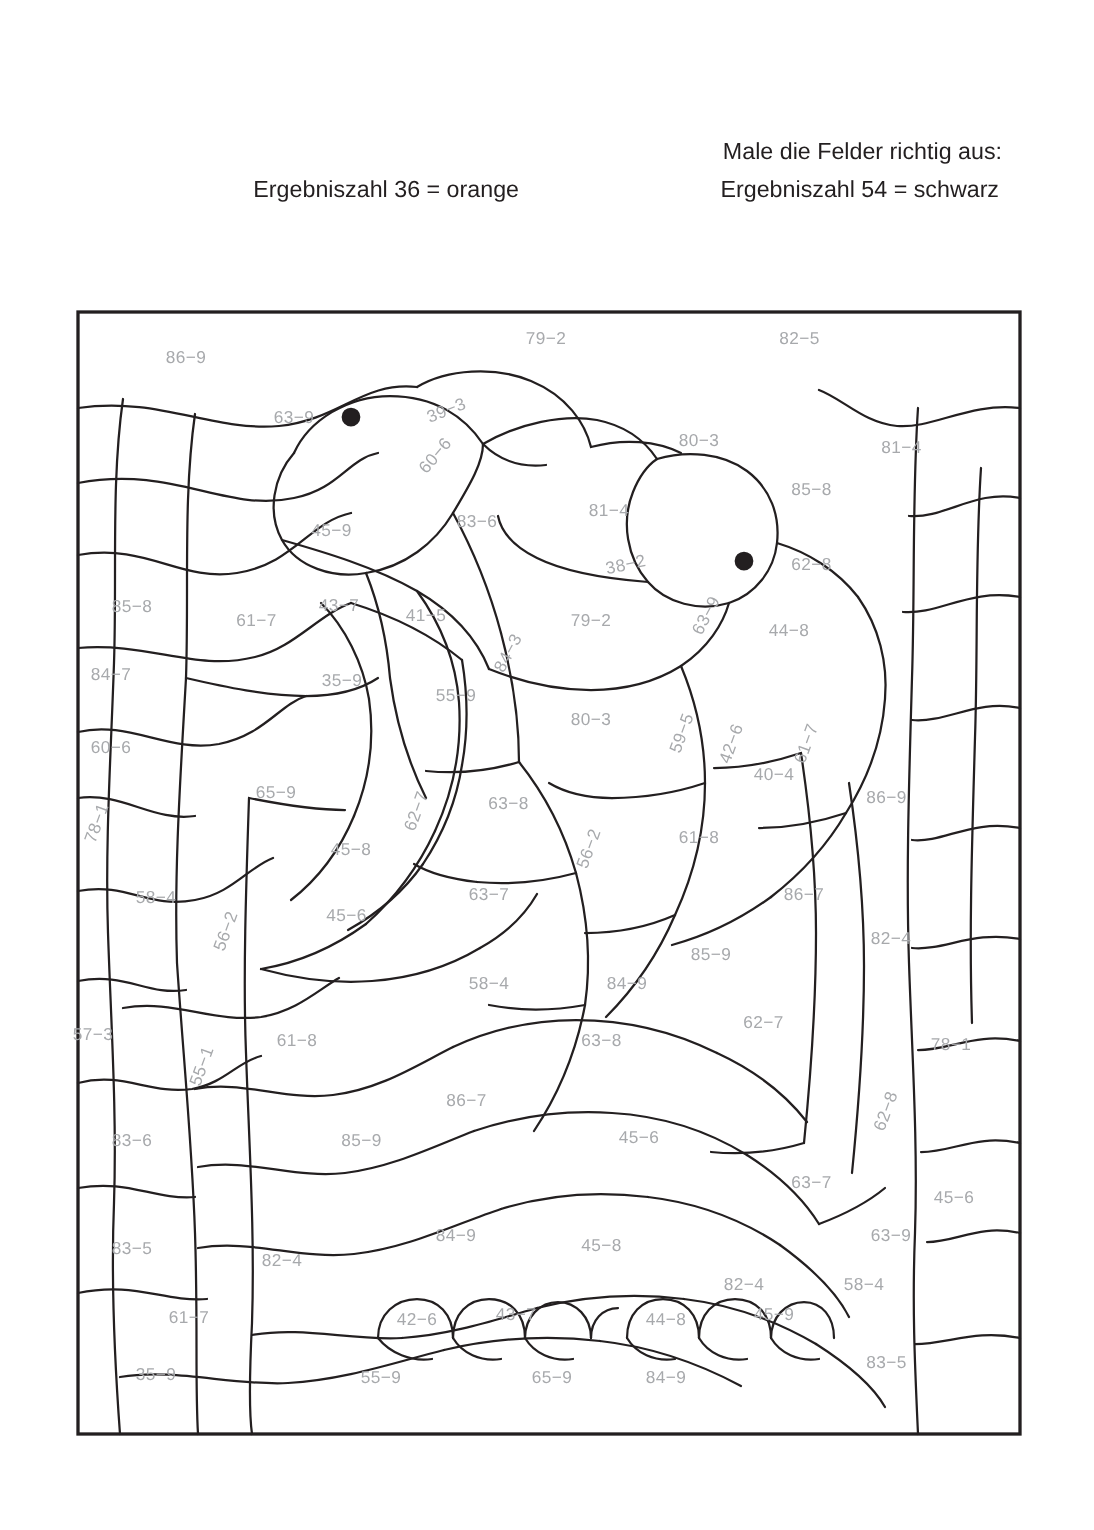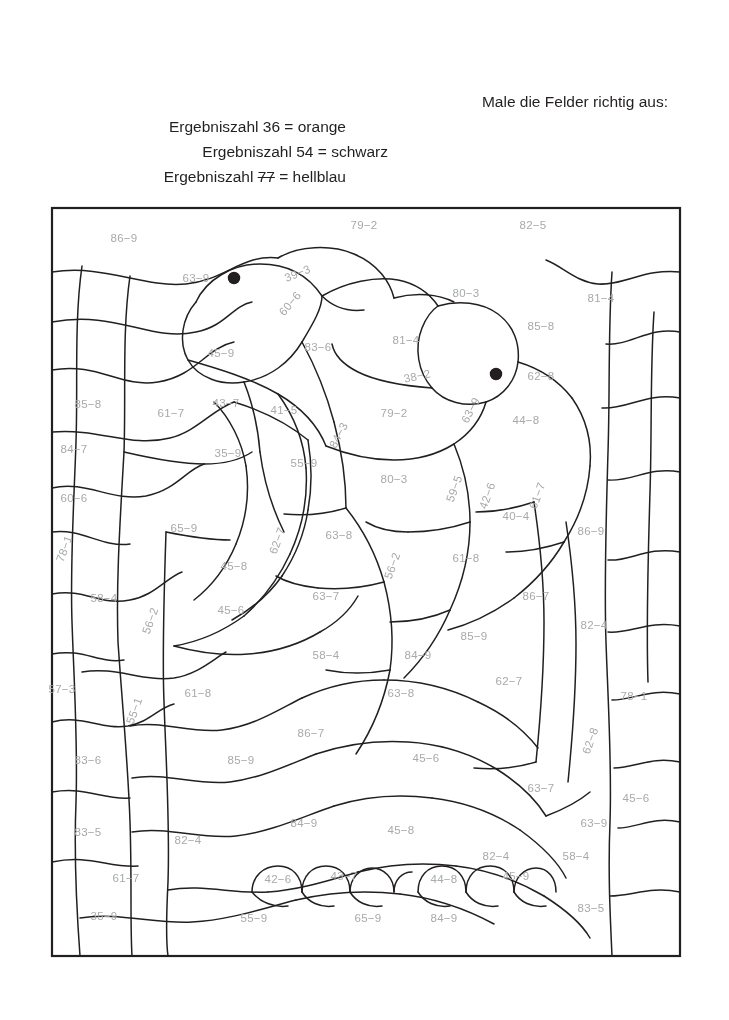--- a/index.html
+++ b/index.html
@@ -30,21 +30,21 @@
     width: 600px;
   }
   .instr-line {
     font-size: 15.5px;
     line-height: 25px;
     color: #231f20;
     white-space: nowrap;
   }
   .instr-row {
     display: flex;
-    flex-direction: column;
+    flex-direction: row;
   }
   .instr-col-a { width: 278px; }
   .instr-col-b { width: 320px; }
   .strike {
     text-decoration: line-through;
     text-decoration-thickness: 1.2px;
   }
   
   .puzzle {
     position: absolute;
@@ -83,25 +83,20 @@
 
 <div class="page">
 
   <div class="instructions">
     <div class="instr-line">Male die Felder richtig aus:</div>
     <div class="instr-row">
       <div class="instr-line instr-col-a">Ergebniszahl 36 = orange</div>
       <div class="instr-line instr-col-b">Ergebniszahl 54 = schwarz</div>
     </div>
     <div class="instr-row">
-      <div class="instr-line instr-col-a">
-        <span>Ergebniszahl</span>
-        <span class="strike">77</span>
-        <span>= hellblau</span>
-      </div>
     </div>
   </div>
 
   <div class="puzzle">
     <svg width="640" height="760" viewBox="0 0 640 760" xmlns="http://www.w3.org/2000/svg">
 
       <rect class="frame-rect" x="6" y="6" width="628" height="748"></rect>
 
       <g class="region">
 

